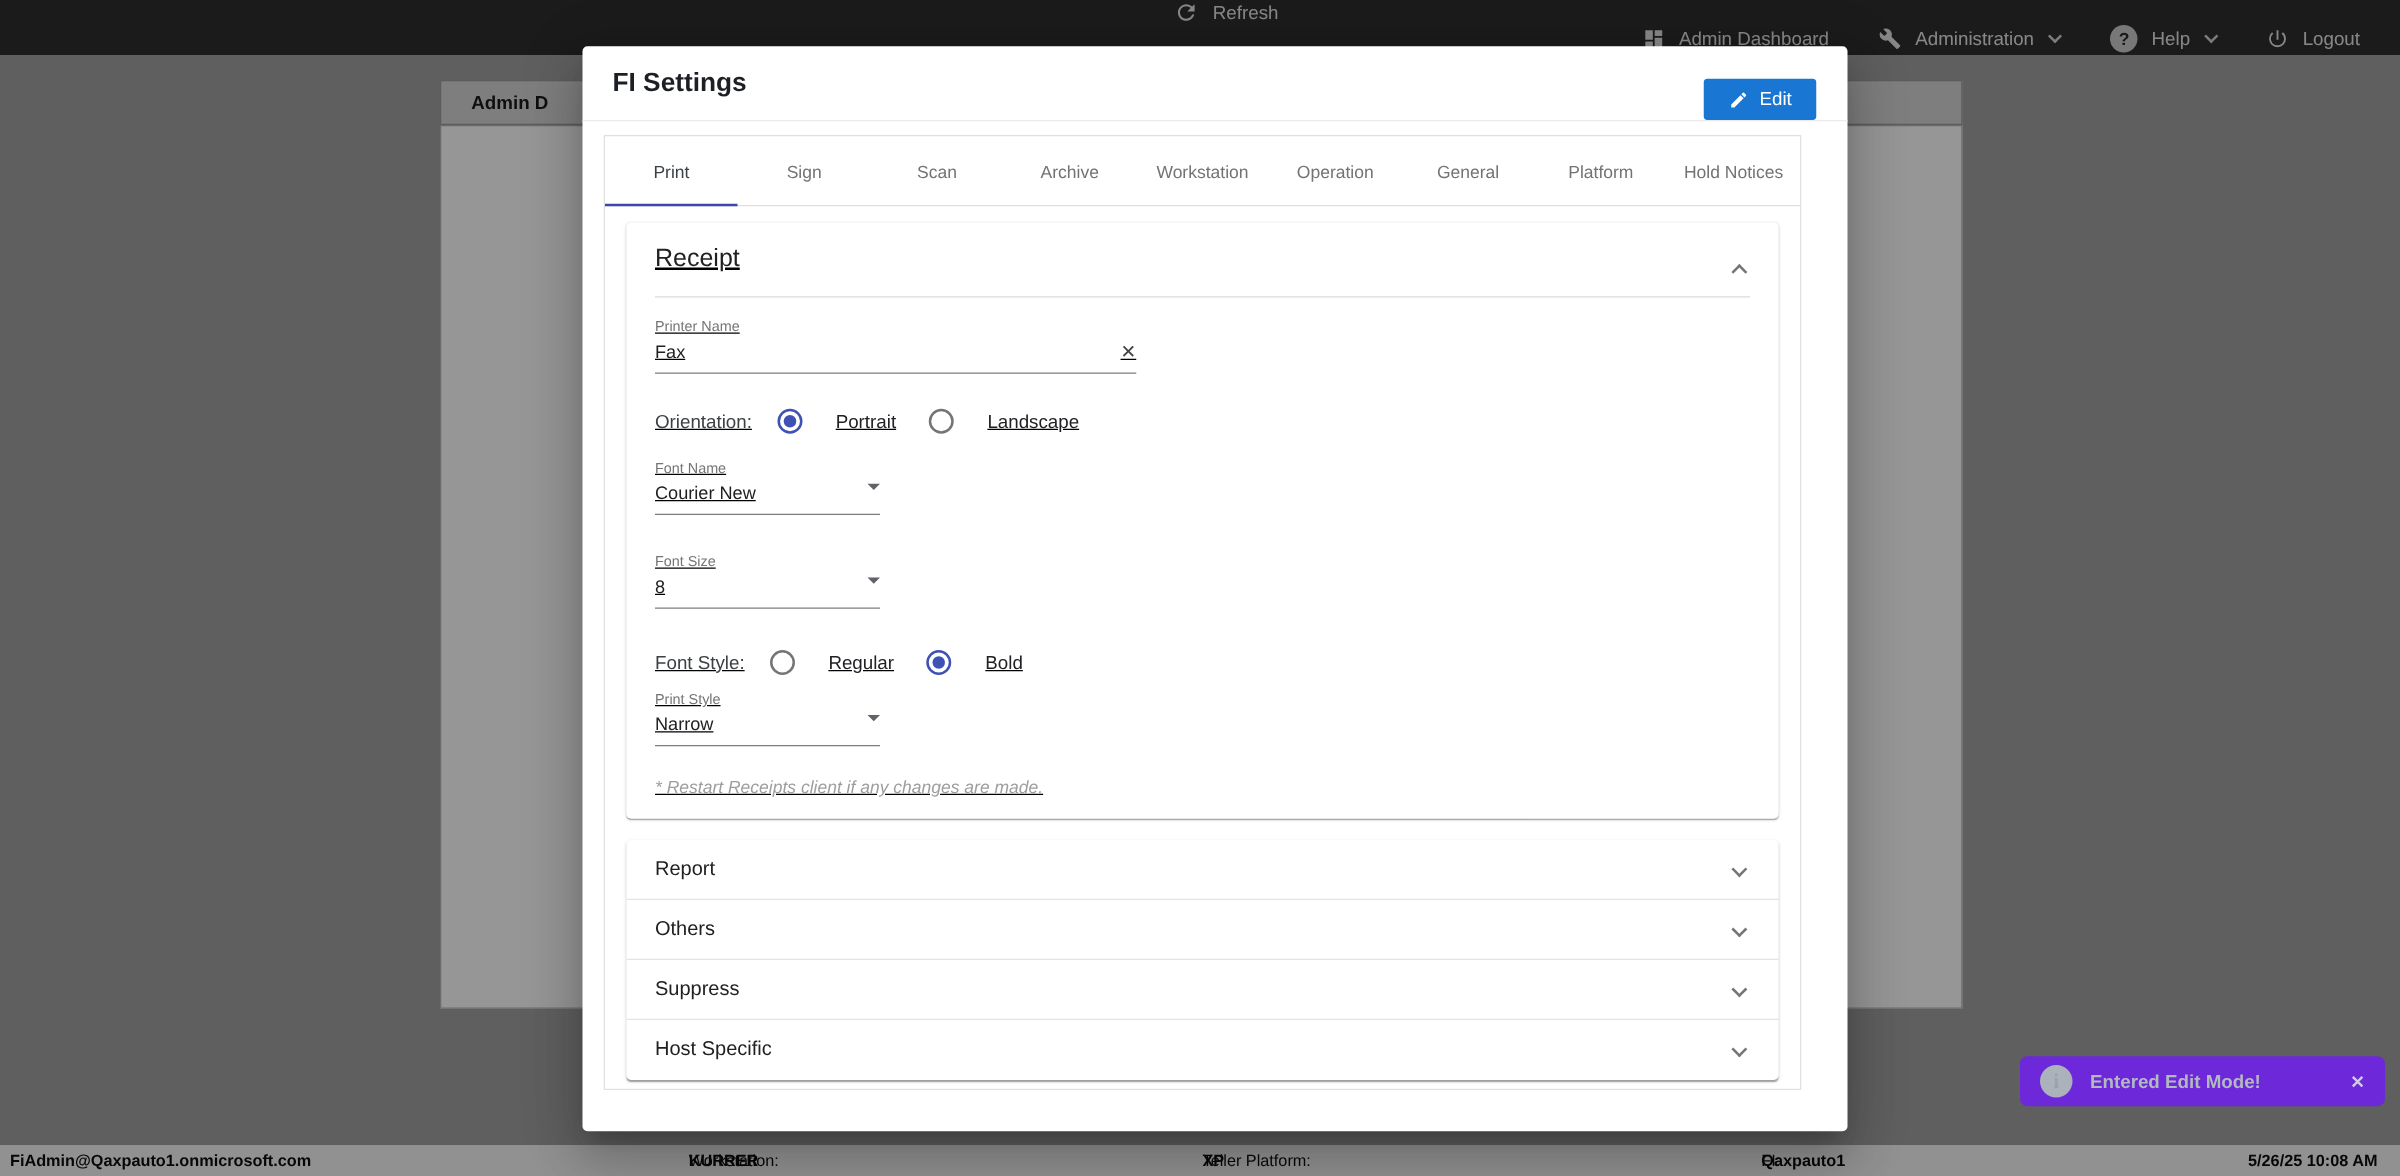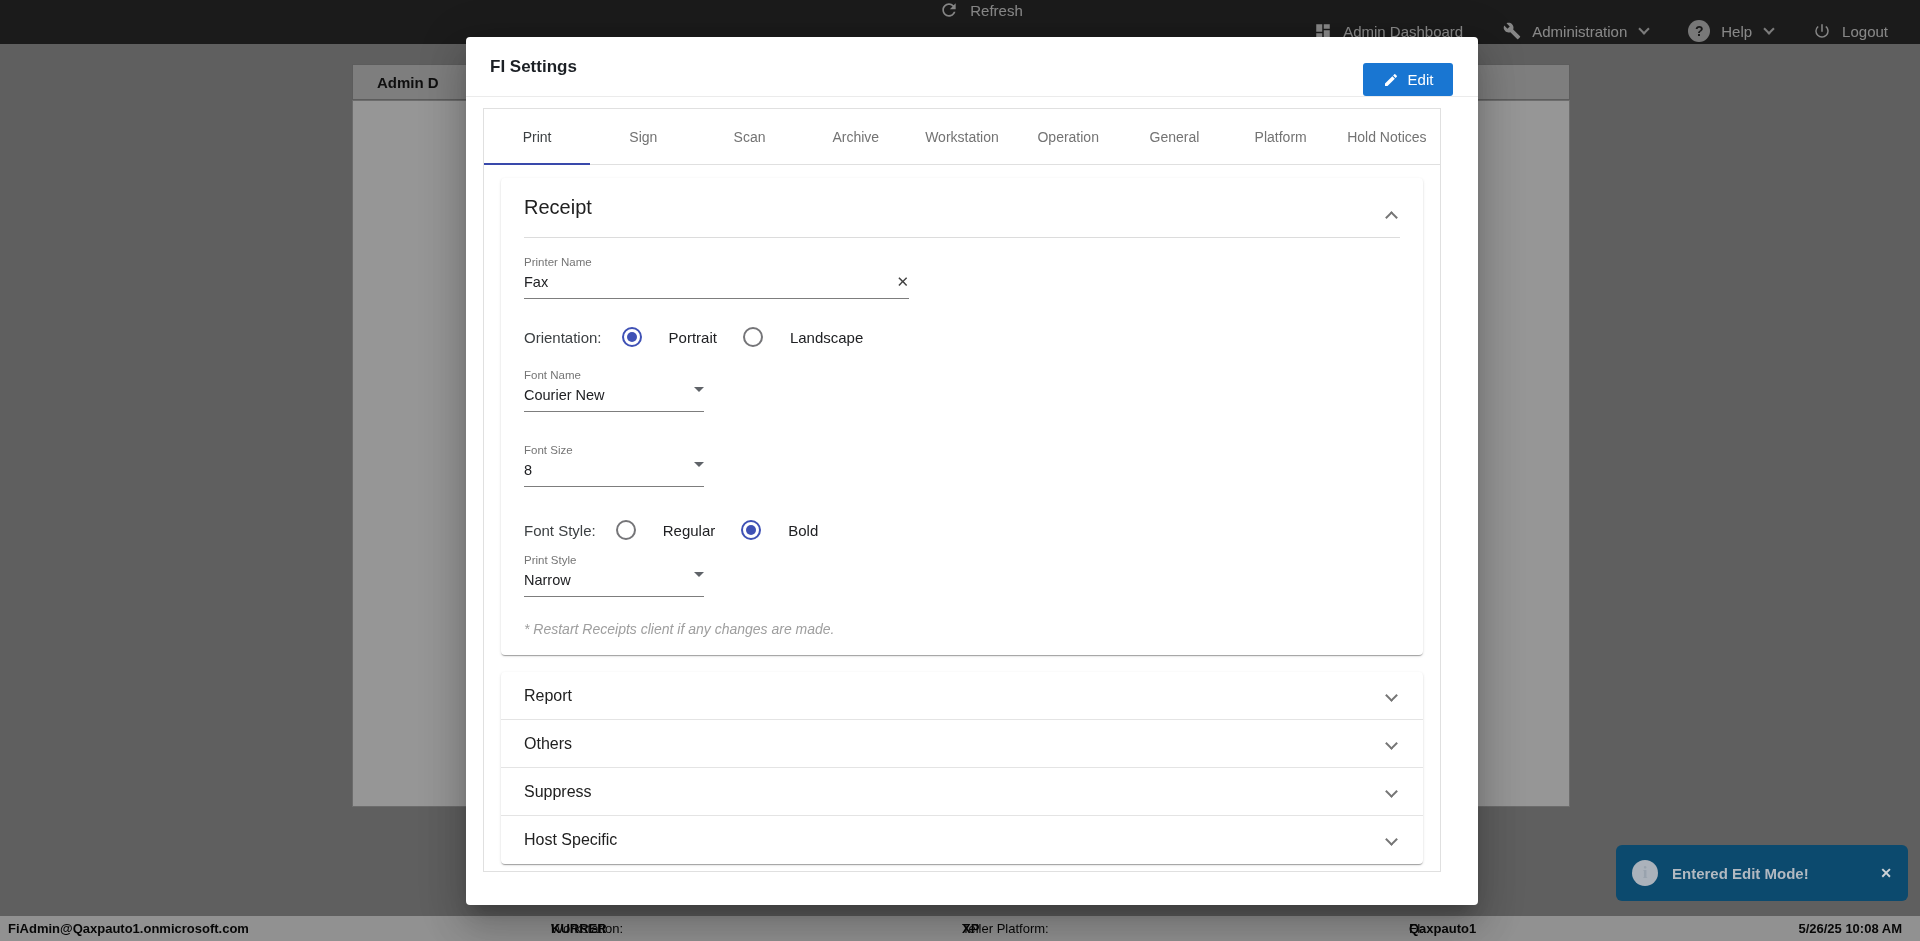--- a/index.html
+++ b/index.html
@@ -35,49 +35,49 @@
   .sb-ws { left:551px; }
   .sb-plat { left:962px; }
   .sb-fi { left:1409px; }
   .sb-time { right:18px; font-weight:700; }
   .sb-val { font-weight:700; }
 
   
   .overlay { position:absolute; inset:0; background:rgba(0,0,0,0.40); z-index:10; }
 
   
-  .toast { position:absolute; right:12px; top:845px; width:292px; height:56px; background:#0c4a6e;
+  .toast { position:absolute; right:12px; top:845px; width:292px; height:40px; background:#6d28d9;
            border-radius:6px; z-index:20; display:flex; align-items:center; padding:0 16px; }
   .toast-ico { width:26px; height:26px; min-width:26px; border-radius:50%; background:#abb2bb; color:#99a3ae;
                font-weight:700; font-size:17px; font-family:"Liberation Serif", serif;
                display:flex; align-items:center; justify-content:center; }
   .toast-msg { margin-left:14px; font-size:15px; font-weight:700; color:#b2b9c1; }
   .toast-x { margin-left:auto; font-size:14px; font-weight:700; color:#cdd2d7; cursor:default; }
 
   
   .modal { position:absolute; left:466px; top:37px; width:1012px; height:868px; background:#ffffff;
            border-radius:4px; z-index:20;
            box-shadow:0 11px 15px -7px rgba(0,0,0,.2), 0 24px 38px 3px rgba(0,0,0,.14), 0 9px 46px 8px rgba(0,0,0,.12); }
   .modal-header { position:relative; height:60px; border-bottom:1px solid #ebebeb; }
   .modal-title { position:absolute; left:24px; top:50%; transform:translateY(-50%);
-                 font-size:17px; font-weight:700; color:#1c2025; }
+                 font-size:21px; font-weight:700; color:#1c2025; }
   .edit-btn { position:absolute; right:25px; top:26px; width:90px; height:33px; background:#1976d2;
               border:none; border-radius:3px; color:#fff; font-size:15px; font-family:inherit;
               display:flex; align-items:center; justify-content:center; gap:9px; cursor:pointer; }
 
   .tabs-card { position:absolute; left:17px; top:71px; width:958px; height:764px;
                border:1px solid #e0e0e0; background:#fff; }
   .tabs { display:flex; height:56px; border-bottom:1px solid #e0e0e0; }
   .tab { flex:1; display:flex; align-items:center; justify-content:center; font-size:14px;
          color:#737373; position:relative; cursor:pointer; }
   .tab.active { color:#3c4043; }
   .tab .ink { position:absolute; left:0; right:0; bottom:-1px; height:2px; background:#3949ab; }
 
   .panel { margin:13px 17px 0; border-radius:4px; background:#fff;
-           box-shadow:0 2px 1px -1px rgba(0,0,0,.2), 0 1px 1px 0 rgba(0,0,0,.14), 0 1px 3px 0 rgba(0,0,0,.12); }
+           box-shadow:0 2px 1px -1px rgba(0,0,0,.2), 0 1px 1px 0 rgba(0,0,0,.14), 0 1px 3px 0 rgba(0,0,0,.12);text-decoration:underline; }
   .panel-header { position:relative; height:59px; display:flex; align-items:center; padding:0 24px 0 23px; cursor:pointer; }
   .panel-title { font-size:20px; color:#212121; }
   .chev { width:9px; height:9px; border-right:2px solid #757575; border-bottom:2px solid #757575; }
   .chev-up { transform:rotate(-135deg); margin-top:5px; }
   .chev-down { transform:rotate(45deg); margin-top:-5px; }
   .panel-header .chev { position:absolute; right:27px; top:50%; }
   .panel-divider { border-top:1px solid #dcdcdc; margin:0 23px; }
   .panel-body { padding:18px 24px 18px 23px; }
 
   .field { position:relative; }

